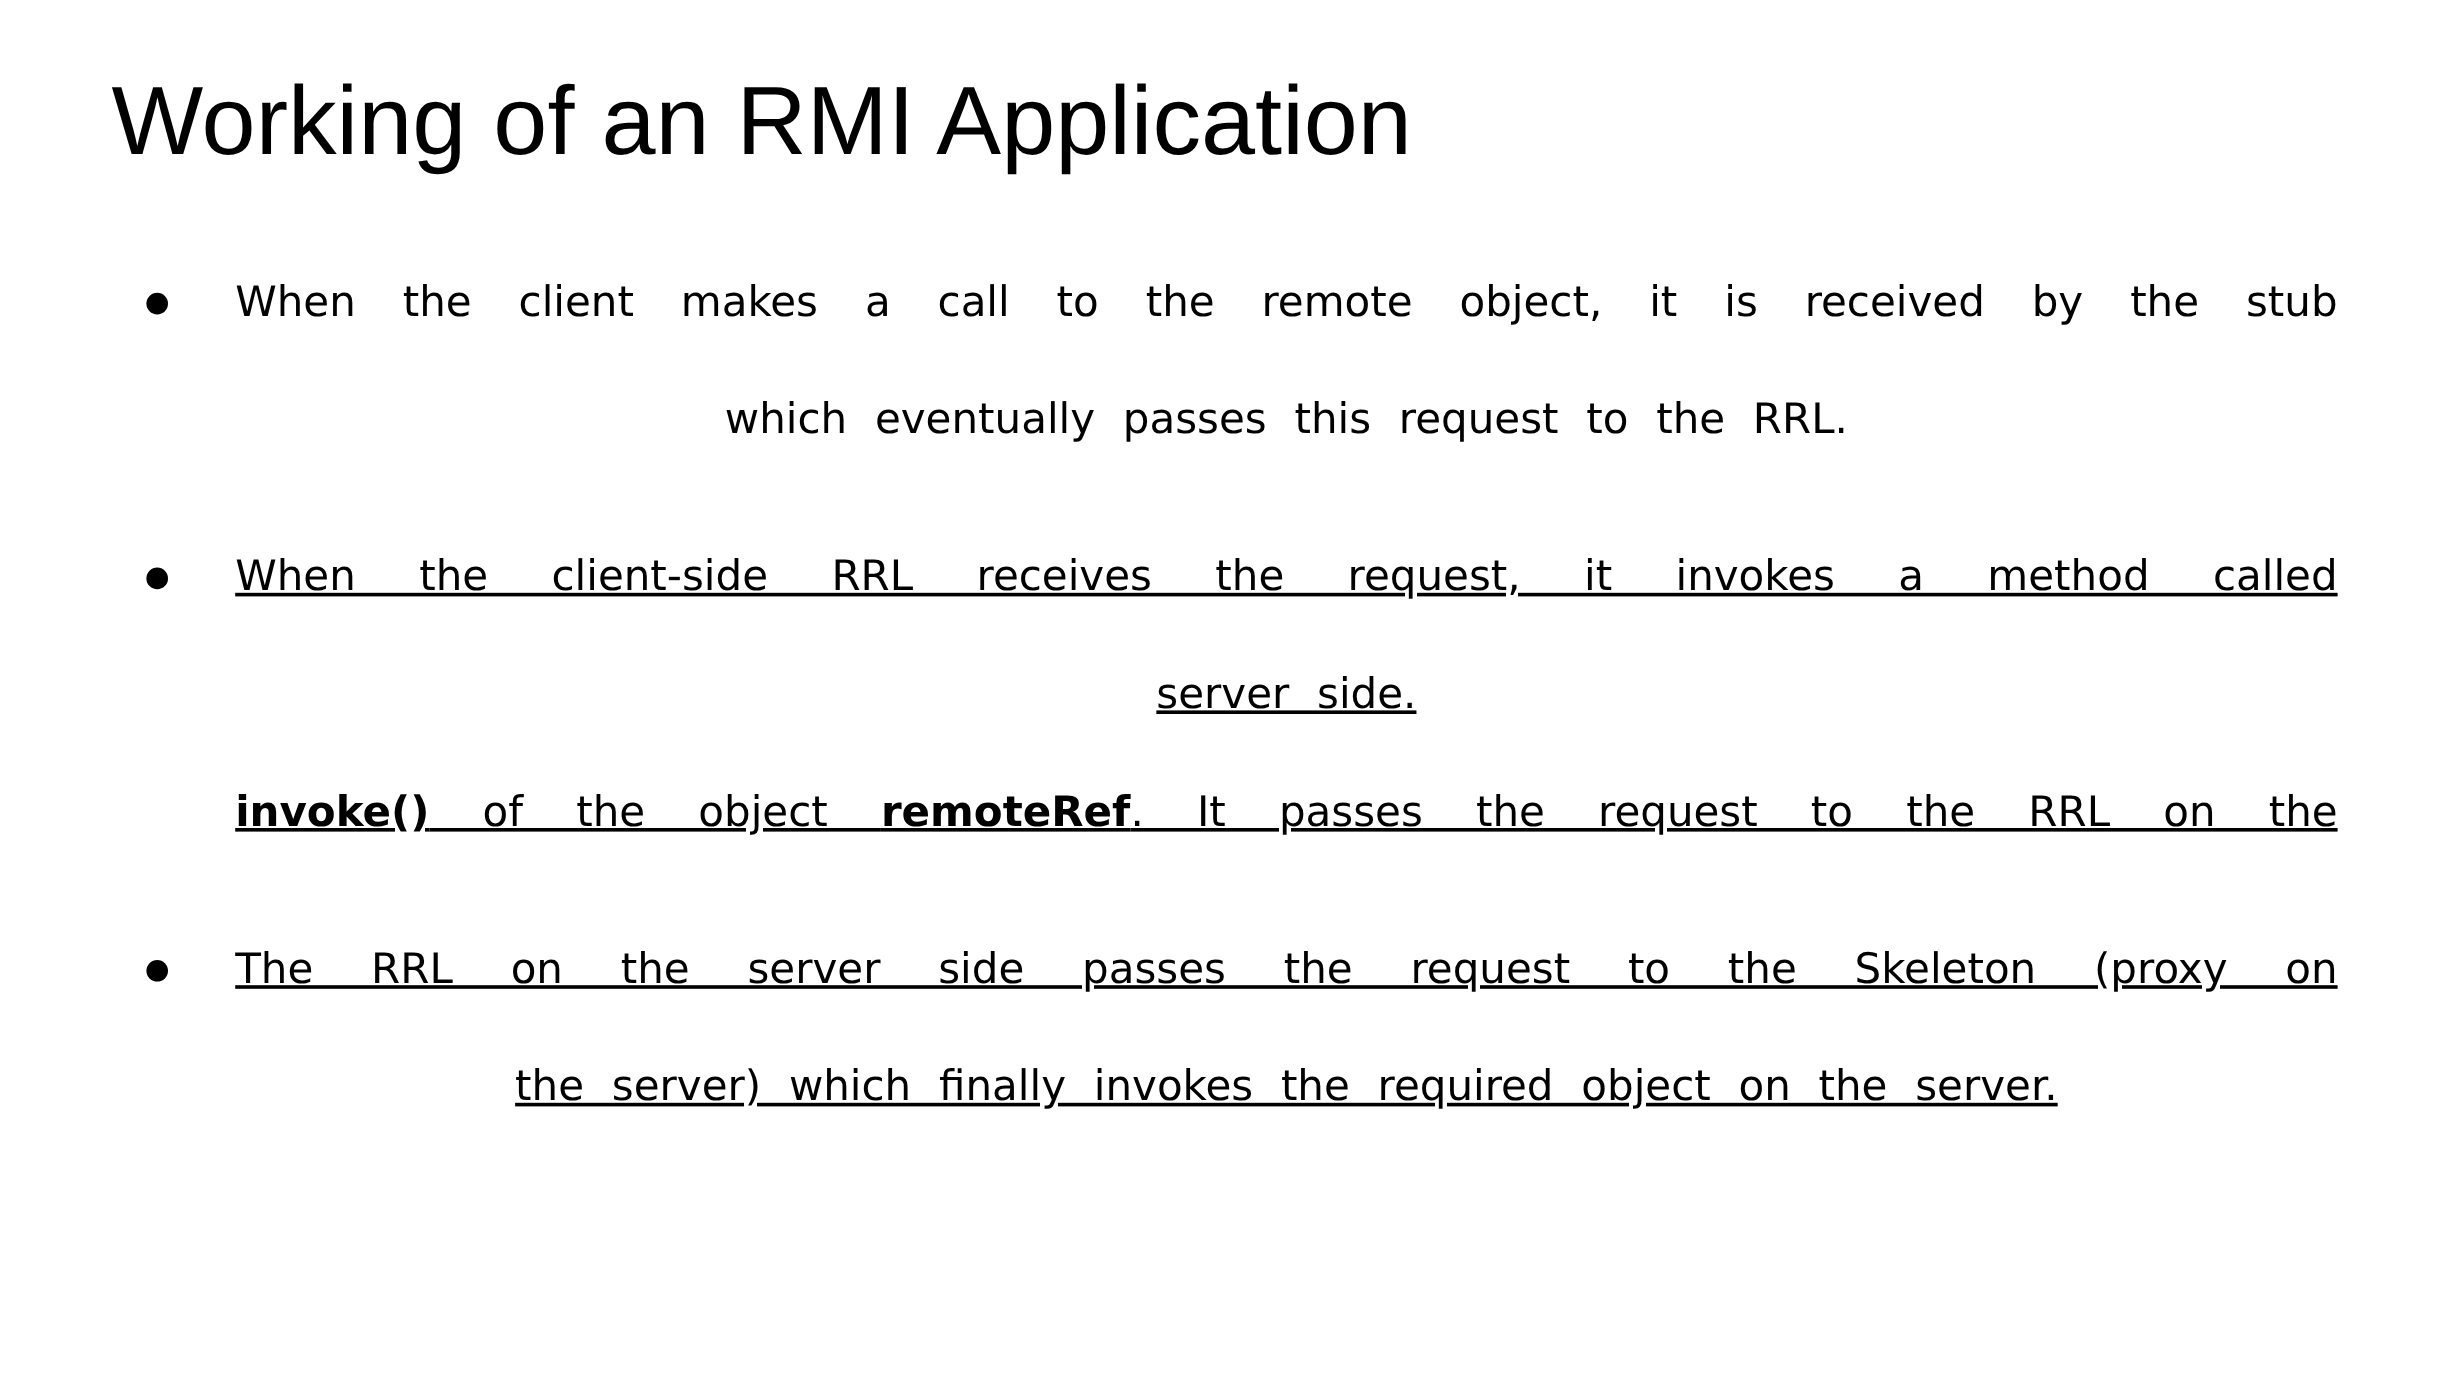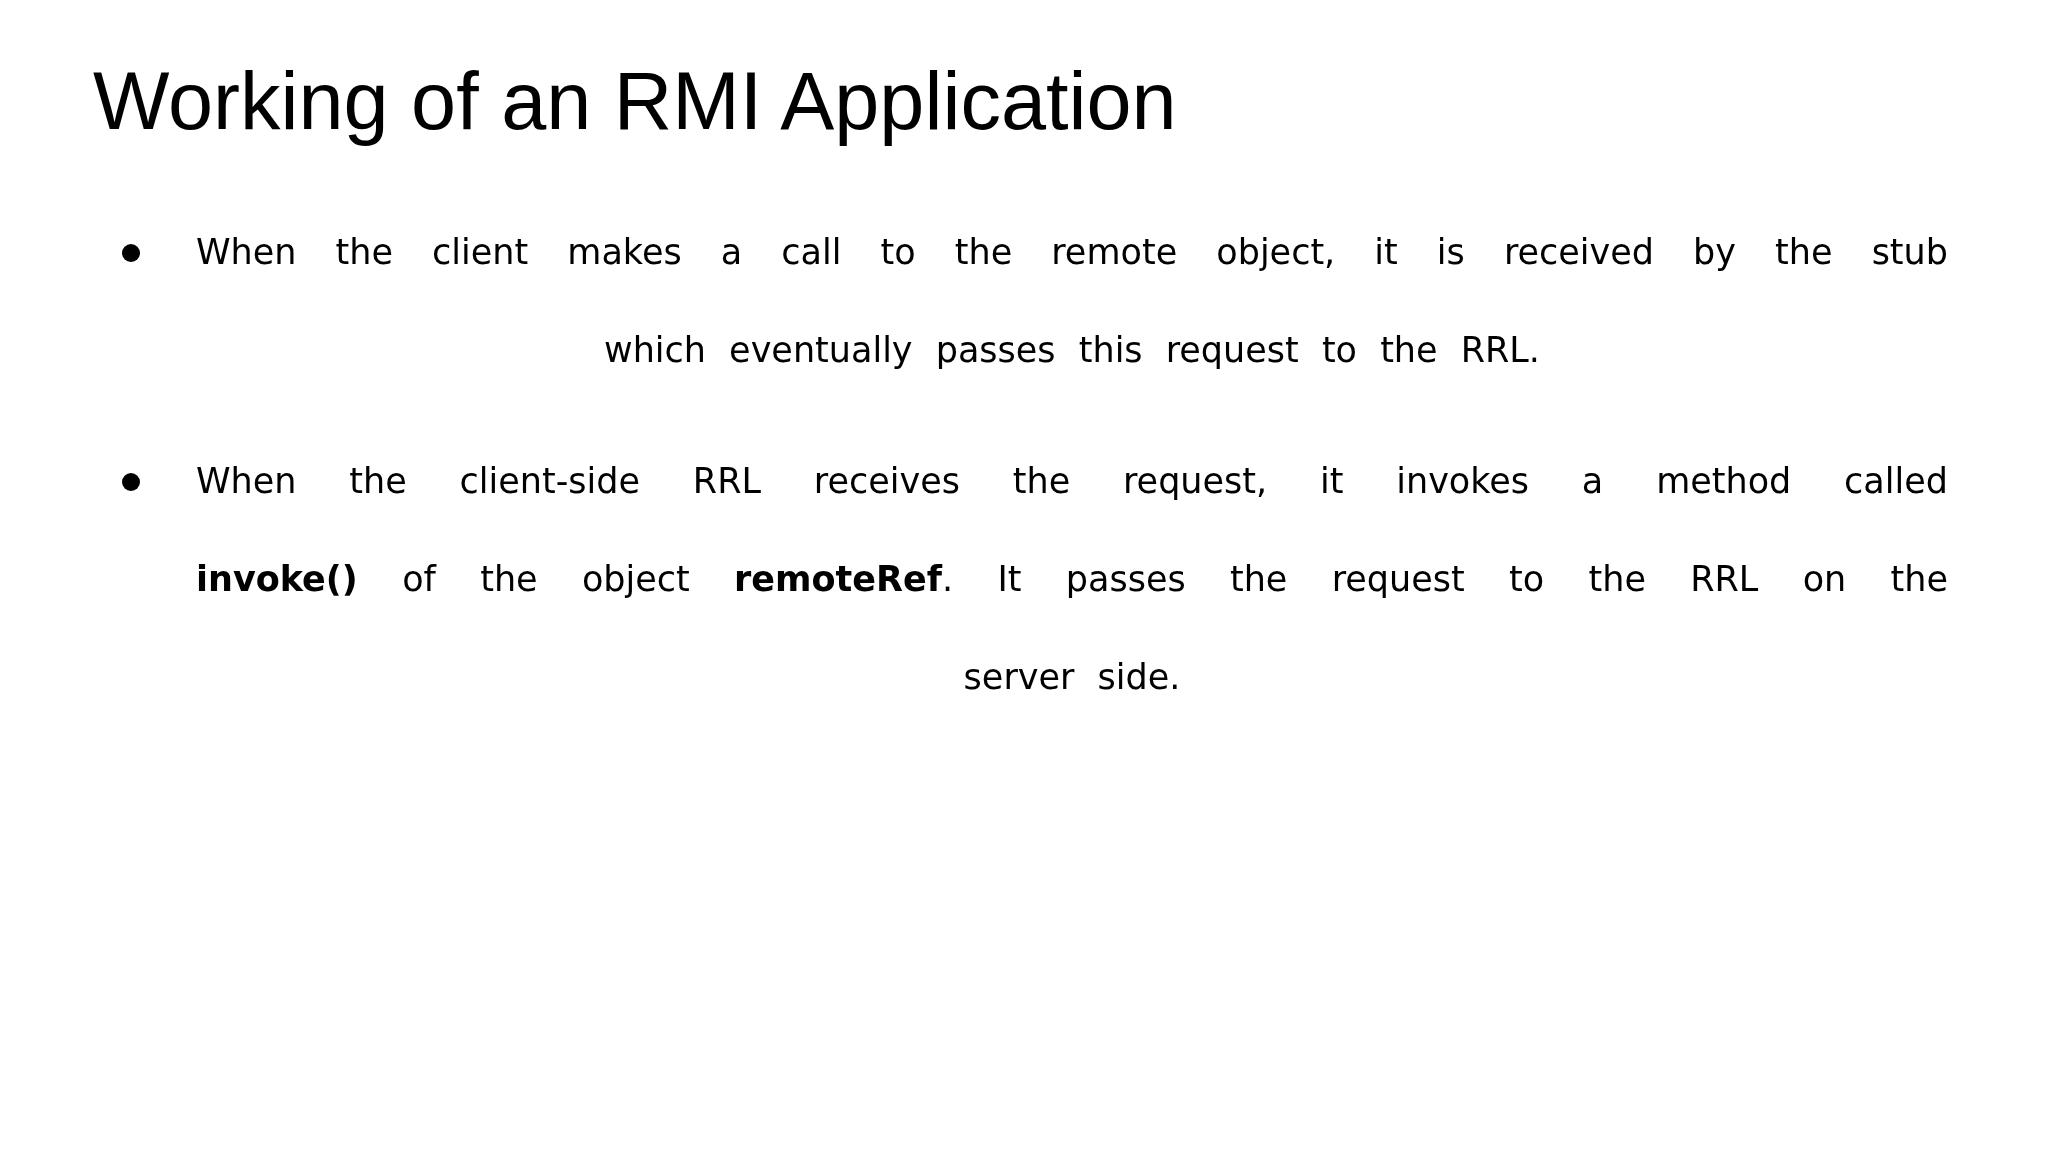--- a/index.html
+++ b/index.html
@@ -38,20 +38,21 @@
   }
   .item {
     position: relative;
     padding-left: 74px;
     font-size: 35px;
     line-height: 98px;
     word-spacing: 12px;
   }
   .item + .item {
     margin-top: 33px;
+    text-decoration: underline;
   }
   .dot {
     position: absolute;
     left: 0;
     top: 41px;
     width: 18px;
     height: 18px;
     border-radius: 50%;
     background: #000000;
   }
@@ -77,18 +78,25 @@
         <span class="dot" style="background: rgb(0, 0, 0);"></span>
         <div>
           <div class="line just"><span>When the client makes a call to the remote object, it is received by the stub</span></div>
           <div class="line"><span>which eventually passes this request to the RRL.</span></div>
         </div>
       </div>
       <div class="item">
         <span class="dot" style="background: rgb(0, 0, 0);"></span>
         <div>
           <div class="line just"><span>When the client-side RRL receives the request, it invokes a method called</span></div>
+          <div class="line"><span>server side.</span></div>
           <div class="line just"><b>invoke()</b><span> of the object </span><b>remoteRef</b><span>. It passes the request to the RRL on the</span></div>
-          <div class="line"><span>server side.</span></div>
+        </div>
+      </div>
+      <div class="item">
+        <span class="dot" style="background: rgb(0, 0, 0);"></span>
+        <div>
+          <div class="line just"><span>The RRL on the server side passes the request to the Skeleton (proxy on</span></div>
+          <div class="line"><span>the server) which finally invokes the required object on the server.</span></div>
         </div>
       </div>
     </div>
 </div>
 
 </body></html>

